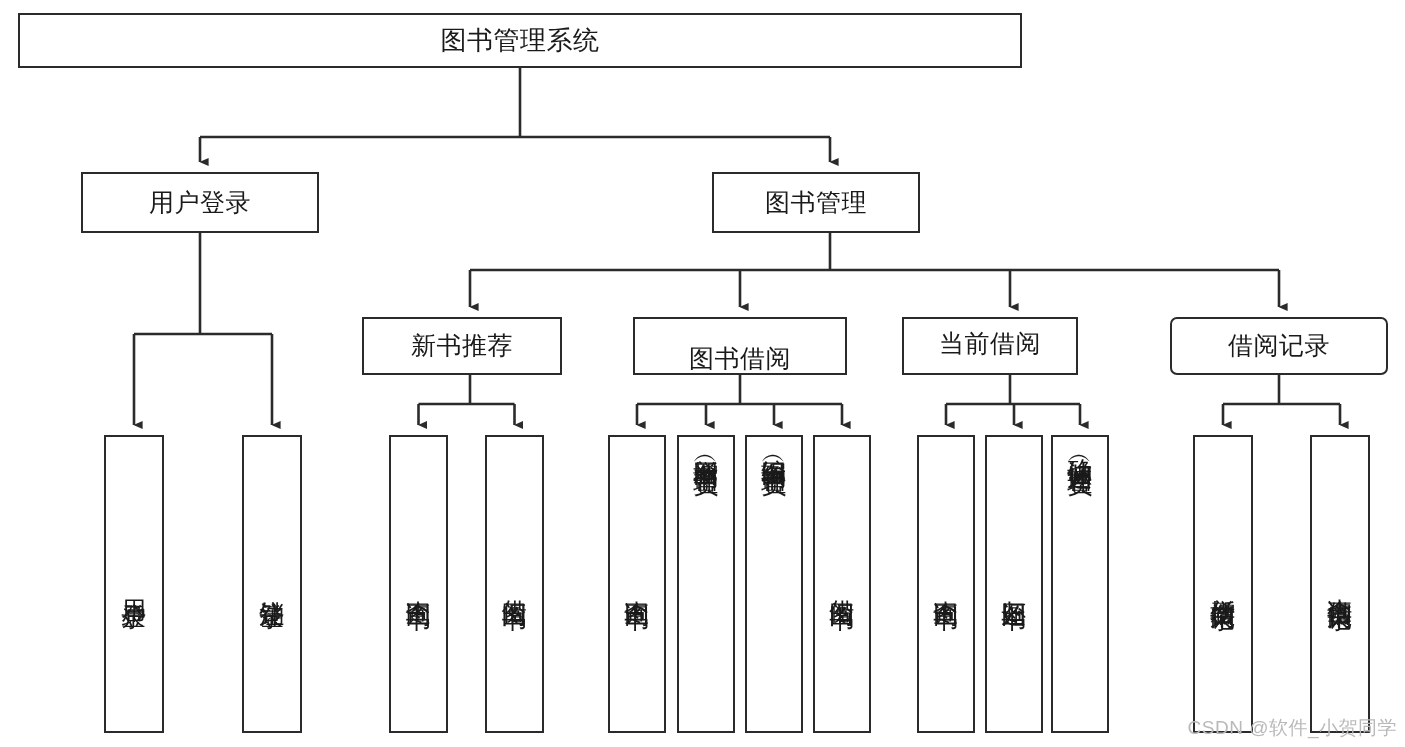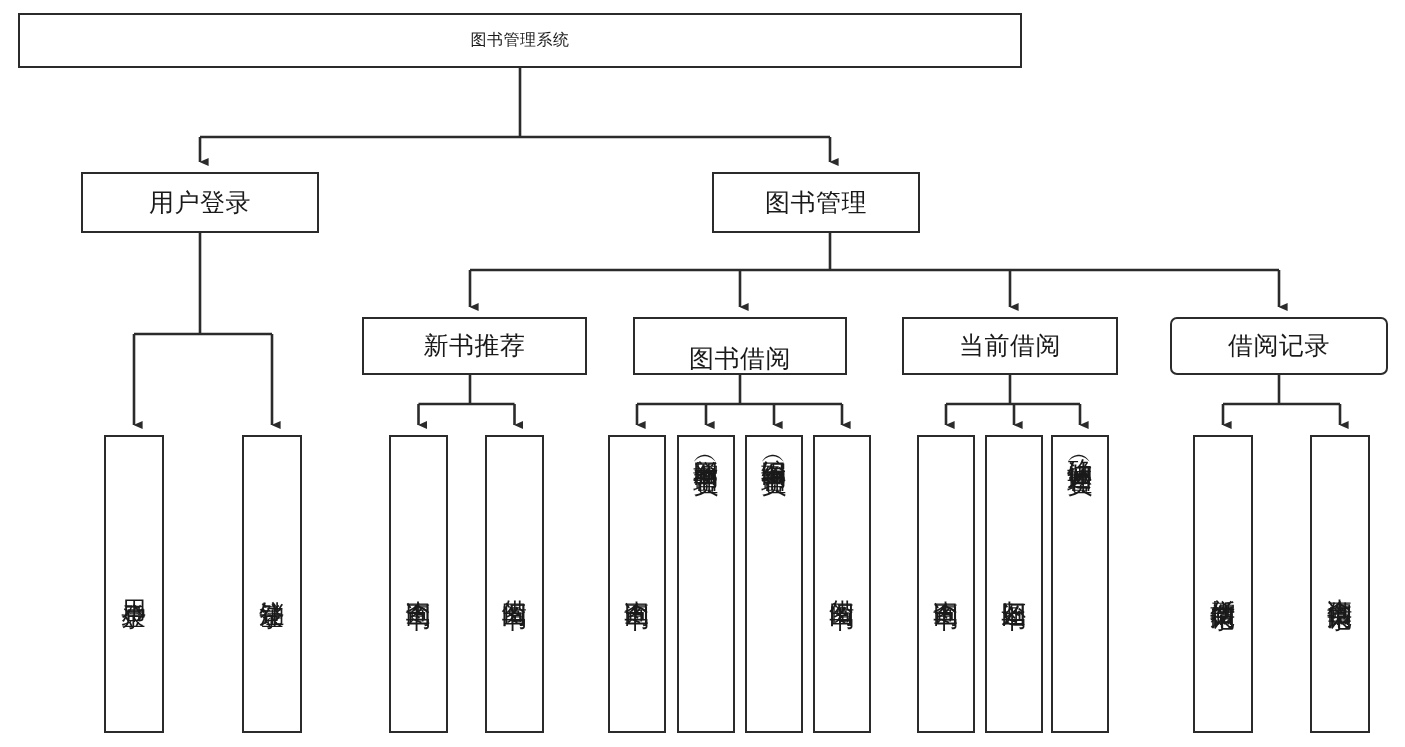--- a/index.html
+++ b/index.html
@@ -42,21 +42,21 @@
     text-align: center;
     line-height: 1.18;
     letter-spacing: 0.5px;
   }
   
   .node.horiz .node-label {
     writing-mode: horizontal-tb;
     font-size: 25px;
   }
   .node.root .node-label {
-    font-size: 16px;
+    font-size: 26px;
   }
   
   .node.vert {
     align-items: flex-start;
     justify-content: center;
     padding-top: 2px;
   }
   .node.vert .node-label {
     writing-mode: vertical-rl;
     text-orientation: upright;
@@ -132,27 +132,27 @@
   <div id="node-layer">
       <div class="node horiz root" style="left: 18px; top: 13px; width: 1004px; height: 55px;">
         <span class="node-label">图书管理系统</span>
       </div>
       <div class="node horiz" style="left: 81px; top: 172px; width: 238px; height: 61px;">
         <span class="node-label">用户登录</span>
       </div>
       <div class="node horiz" style="left: 712px; top: 172px; width: 208px; height: 61px;">
         <span class="node-label">图书管理</span>
       </div>
-      <div class="node horiz" style="left: 362px; top: 317px; width: 225px; height: 58px;">
+      <div class="node horiz" style="left: 362px; top: 317px; width: 200px; height: 58px;">
         <span class="node-label">新书推荐</span>
       </div>
       <div class="node horiz" style="left: 633px; top: 317px; width: 214px; height: 58px; align-items: flex-end;">
         <span class="node-label">图书借阅</span>
       </div>
-      <div class="node horiz" style="left: 902px; top: 317px; width: 216px; height: 58px;">
+      <div class="node horiz" style="left: 902px; top: 317px; width: 176px; height: 58px; font-family: Liberation Mono, monospace;">
         <span class="node-label">当前借阅</span>
       </div>
       <div class="node horiz" style="left: 1170px; top: 317px; width: 218px; height: 58px; border-radius: 7px;">
         <span class="node-label">借阅记录</span>
       </div>
       <div class="node vert center" style="left: 104px; top: 435px; width: 60px; height: 298px;">
         <span class="node-label">用户登录</span>
       </div>
       <div class="node vert center" style="left: 242px; top: 435px; width: 60px; height: 298px;">
         <span class="node-label">注销登录</span>
@@ -185,13 +185,14 @@
         <span class="node-label">确认归还（管理员）</span>
       </div>
       <div class="node vert center" style="left: 1193px; top: 435px; width: 60px; height: 298px;">
         <span class="node-label">新增借阅记录</span>
       </div>
       <div class="node vert center" style="left: 1310px; top: 435px; width: 60px; height: 298px;">
         <span class="node-label">查询借阅记录</span>
       </div>
     </div>
 
+  <div class="watermark">CSDN @软件_小贺同学</div>
 </div>
 
 </body></html>

